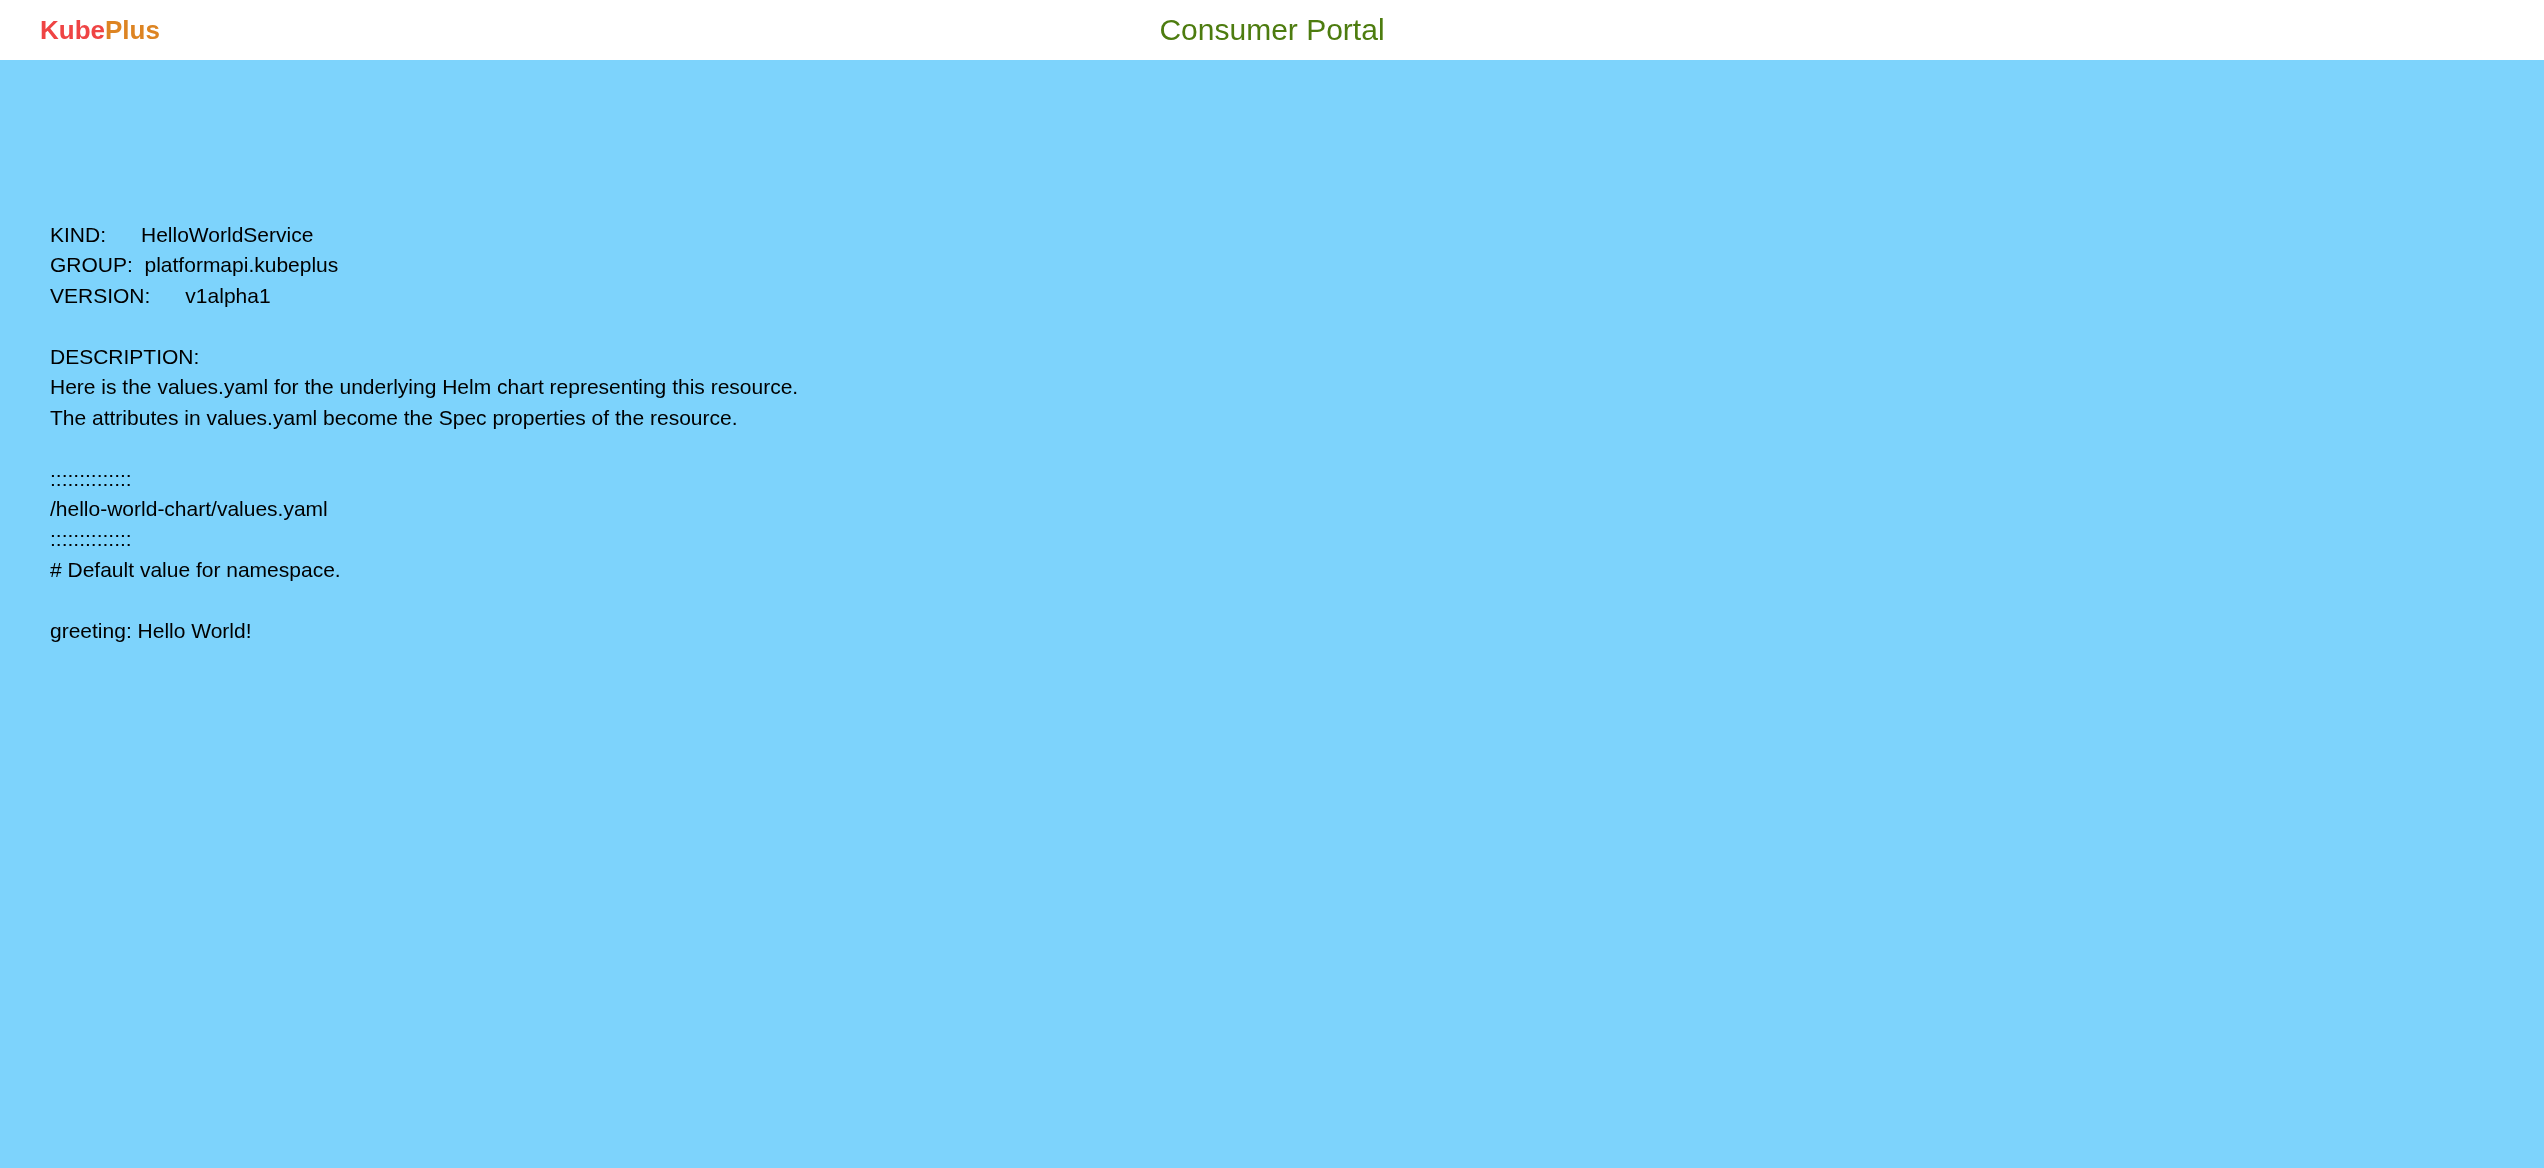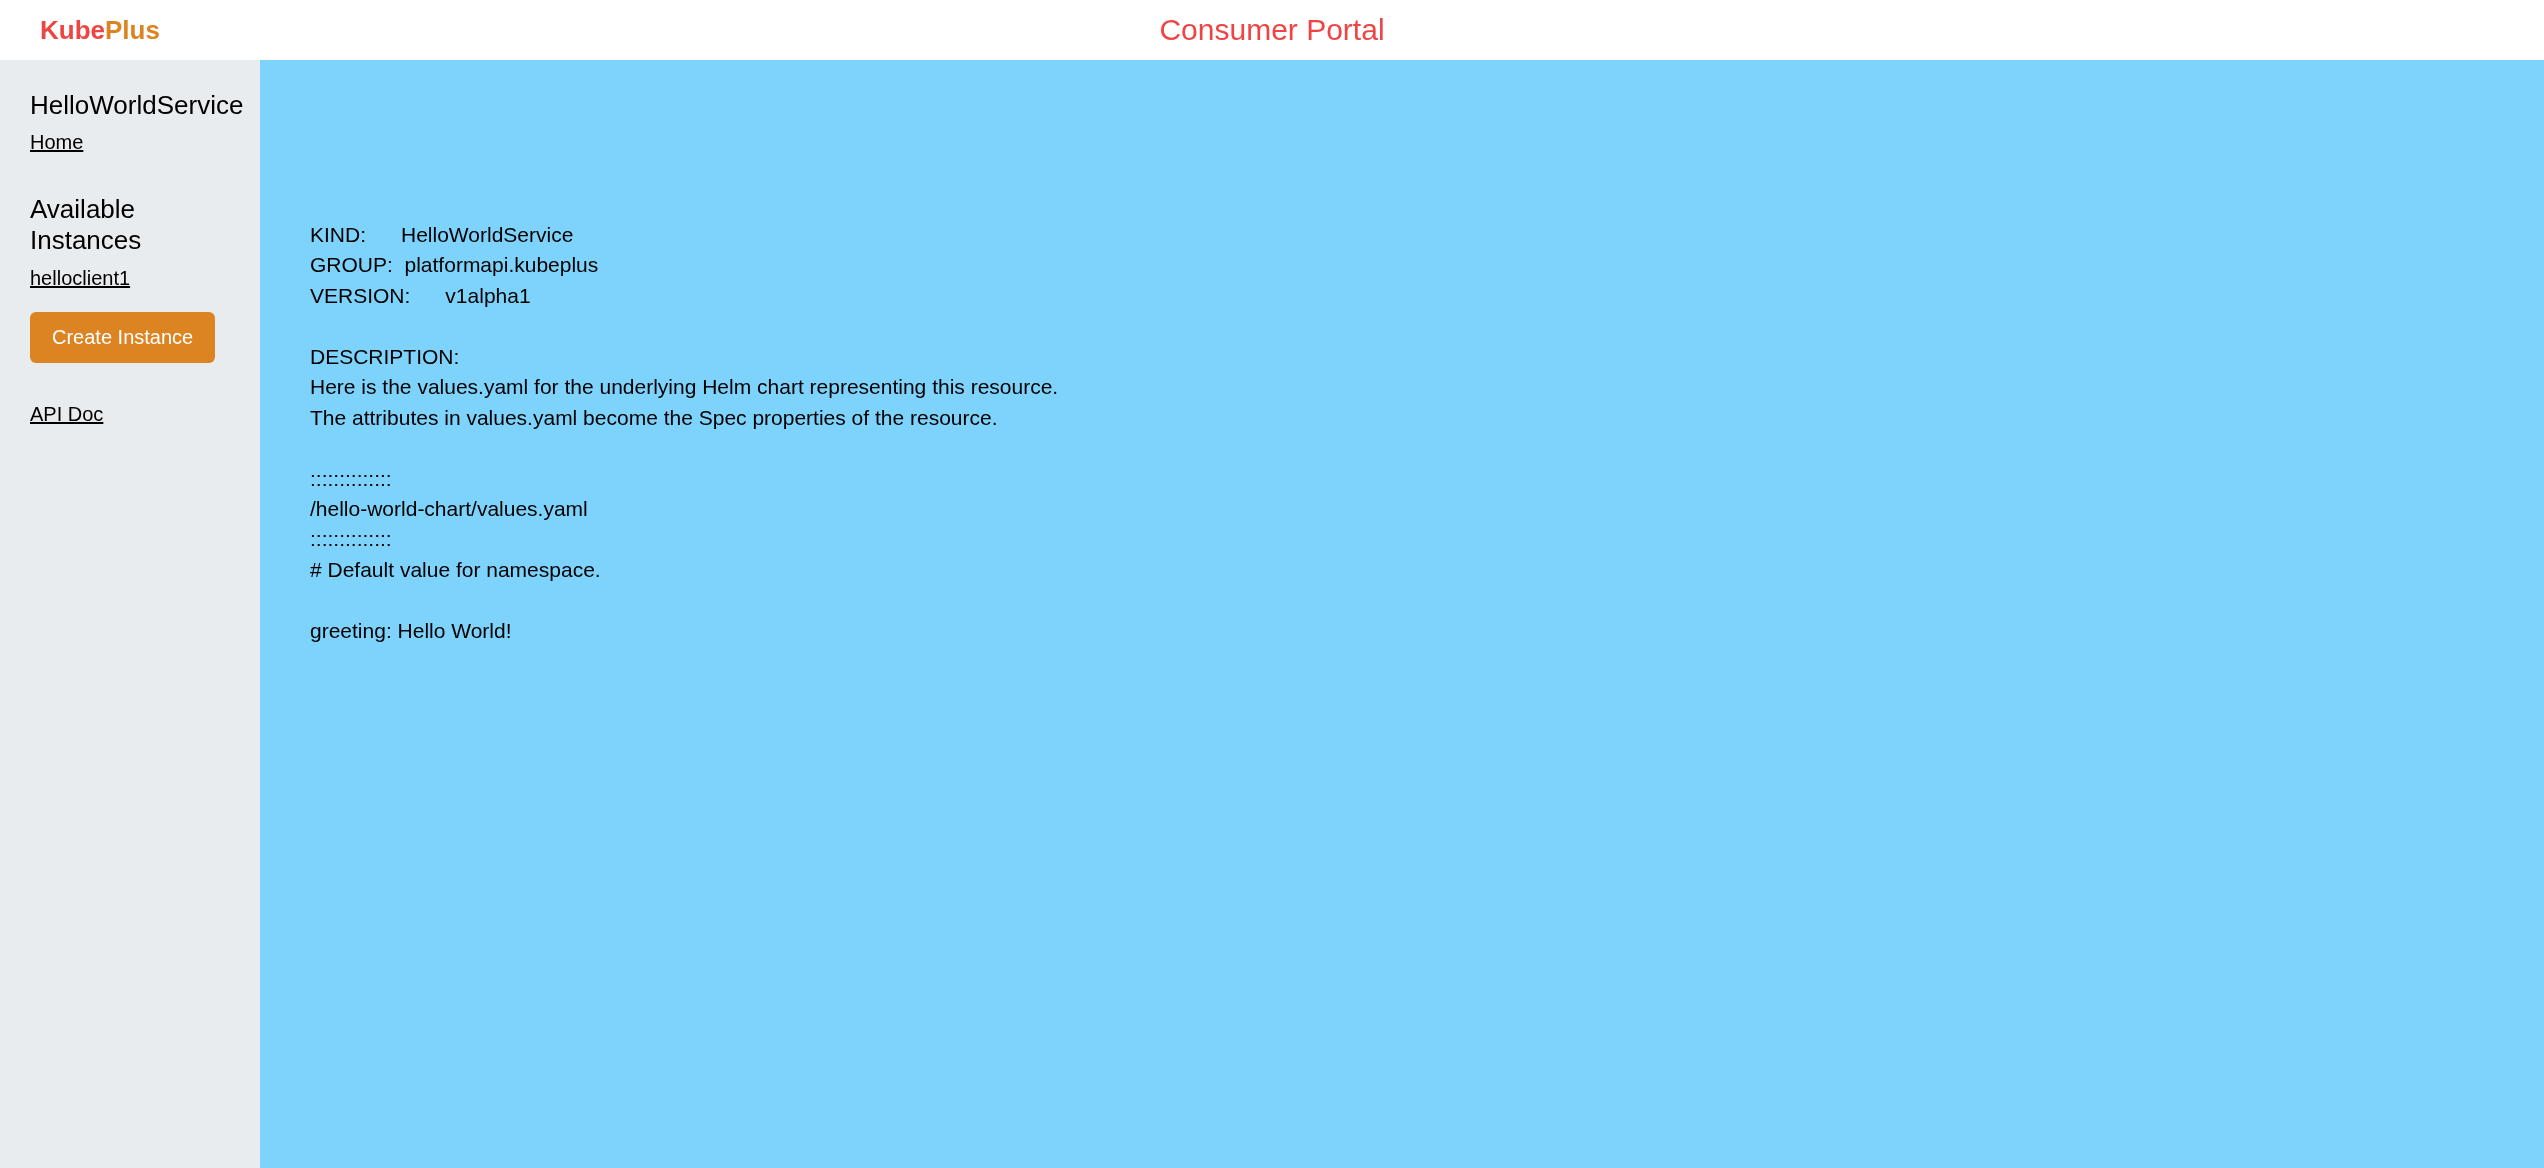--- a/index.html
+++ b/index.html
@@ -29,21 +29,21 @@
     }
     .logo-plus {
       color: #dd8422;
     }
     .portal-title {
       position: absolute;
       left: 50%;
       transform: translateX(-50%);
       font-size: 30px;
       font-weight: 400;
-      color: #ef4444;
+      color: #4d7c0f;
     }
     .layout {
       display: flex;
       min-height: calc(100vh - 60px);
     }
     .sidebar {
       width: 260px;
       background: #e9ecef;
       padding: 30px 30px;
       flex-shrink: 0;
@@ -98,36 +98,20 @@
 <body>
 
 <div class="header">
   <div class="logo">
     <span class="logo-kube">Kube</span><span class="logo-plus">Plus</span>
   </div>
   <div class="portal-title">Consumer Portal</div>
 </div>
 
 <div class="layout">
-  <aside class="sidebar">
-    <div class="side-section">
-      <div class="side-heading">HelloWorldService</div>
-      <a class="side-link">Home</a>
-    </div>
-
-    <div class="side-section">
-      <div class="side-heading">Available Instances</div>
-      <a class="side-link">helloclient1</a>
-      <button class="create-btn">Create Instance</button>
-    </div>
-
-    <div class="apidoc-section">
-      <a class="side-link">API Doc</a>
-    </div>
-  </aside>
 
   <main class="main">
     <pre class="doc-content">KIND:      HelloWorldService
 GROUP:  platformapi.kubeplus
 VERSION:      v1alpha1
 
 DESCRIPTION:
 Here is the values.yaml for the underlying Helm chart representing this resource.
 The attributes in values.yaml become the Spec properties of the resource.
 

